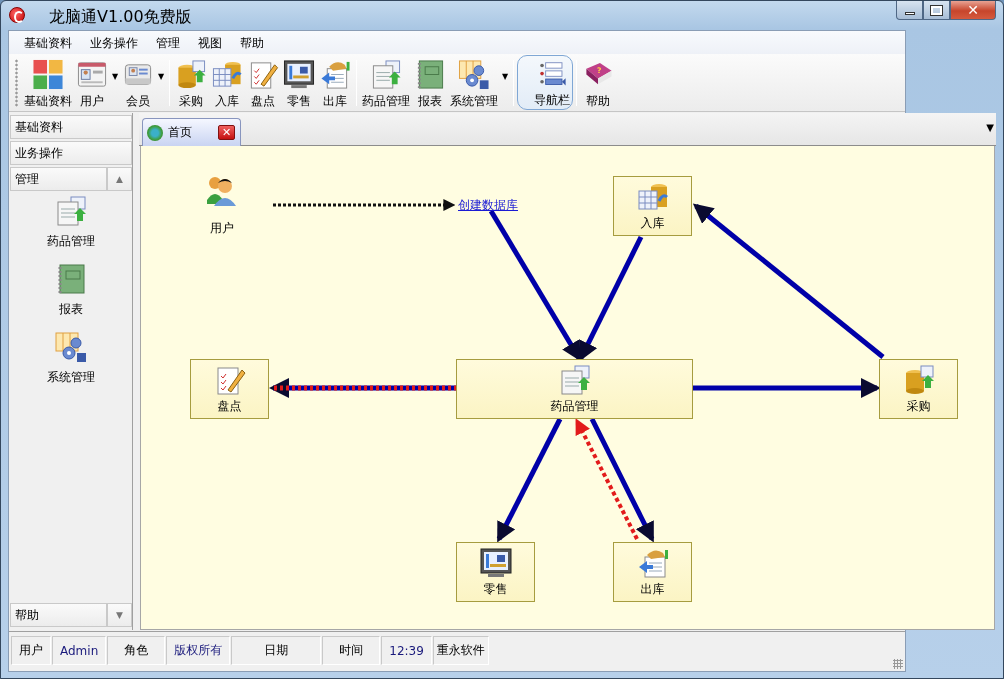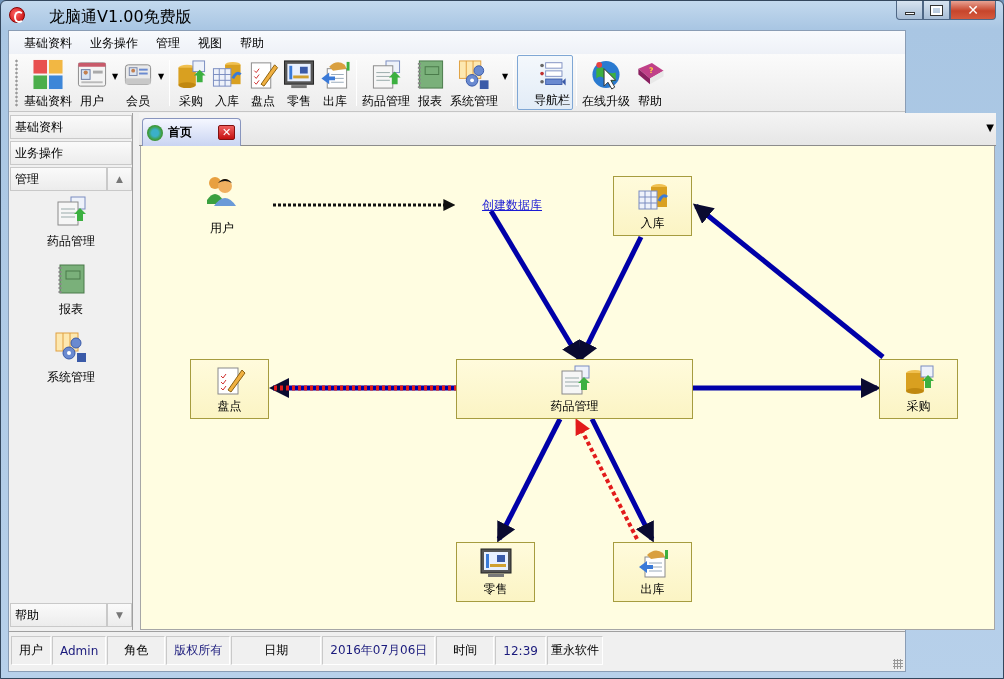--- a/index.html
+++ b/index.html
@@ -17,45 +17,45 @@
   .min-glyph { width: 10px; height: 3px; background: #fff; border: 1px solid #333; margin-top: 6px; }
   .max-glyph { width: 11px; height: 9px; border: 2px solid #fff; outline: 1px solid #333; }
 
   .client { position: absolute; left: 7px; top: 29px; width: 898px; height: 642px; background: #f0f0f0; border: 1px solid #8a9db5; }
   .menubar { position: absolute; left: 0; top: 0; width: 100%; height: 23px; background: linear-gradient(#f8fafd, #eef1f7); display: flex; align-items: center; padding-left: 6px; }
   .menu-item { padding: 0 9px; height: 20px; line-height: 20px; font-size: 12px; cursor: default; }
   .toolbar { position: absolute; left: 0; top: 23px; width: 100%; height: 58px; background: linear-gradient(#fbfbfb, #ececec); border-bottom: 1px solid #c5c5c5; display: flex; align-items: flex-start; padding-left: 4px; }
   .grip { width: 3px; height: 48px; margin: 5px 4px 0 2px; background-image: radial-gradient(#999 1px, transparent 1.2px); background-size: 3px 4px; }
   .tb-btn { display: flex; flex-direction: column; align-items: center; padding: 4px 2px 0; height: 55px; margin-top: 1px; }
   .tb-btn .lbl { font-size: 12px; margin-top: 3px; white-space: nowrap; }
-  .tb-btn.active { border: 1px solid #7fa7d5; background: linear-gradient(#f4f8fc, #e2ecf7); border-radius: 2px; padding-left: 16px; }
+  .tb-btn.active { border: 1px solid #7fa7d5; background: linear-gradient(#f4f8fc, #e2ecf7); border-radius: 10px; padding-left: 16px; }
   .tb-icon { width: 32px; height: 32px; position: relative; }
   .tb-drop { width: 10px; display: flex; align-items: center; justify-content: center; height: 44px; font-size: 8px; }
   .sep { width: 1px; height: 46px; background: #c8c8c8; border-right: 1px solid #fff; margin: 6px 3px 0; }
 
   .sidebar { position: absolute; left: 0; top: 82px; width: 124px; height: 517px; background: #f0f0f0; border-right: 1px solid #a0a0a0; }
   .sb-header { position: absolute; left: 1px; width: 122px; height: 24px; border: 1px solid #c9c9c9; background: linear-gradient(#fafafa, #ececec); font-size: 12px; line-height: 22px; padding-left: 4px; }
   .sb-arrow { position: absolute; right: 0; top: -1px; width: 25px; height: 24px; border: 1px solid #c9c9c9; background: linear-gradient(#fafafa, #ececec); display: flex; align-items: center; justify-content: center; color: #777; font-size: 9px; }
   .sb-item { position: absolute; left: 0; width: 124px; display: flex; flex-direction: column; align-items: center; }
   .sb-item .lbl { margin-top: 6px; font-size: 12px; }
 
   .content { position: absolute; left: 130px; top: 82px; width: 857px; height: 517px; }
   .tabstrip { position: absolute; left: 0; top: 0; width: 100%; height: 33px; background: linear-gradient(#f4f4f4, #e6e6e6); border-bottom: 1px solid #8c8c8c; }
   .tab { position: absolute; left: 3px; top: 5px; width: 99px; height: 28px; background: linear-gradient(#f5f7ff, #c9d4f2); border: 1px solid #8895be; border-bottom: none; border-radius: 4px 4px 0 0; display: flex; align-items: center; padding-left: 4px; }
   .tab-icon { width: 16px; height: 16px; border-radius: 50%; background: radial-gradient(circle at 50% 50%, #3bb0c9 30%, #3f9e3f 60%, #2b6e2b); }
-  .tab .lbl { margin-left: 5px; font-weight: bold; font-size: 12px; }
+  .tab .lbl { margin-left: 5px; font-weight: normal; font-size: 12px; }
   .tab-close { position: absolute; right: 5px; top: 6px; width: 17px; height: 15px; background: linear-gradient(#f06060, #c41010); border: 1px solid #801010; border-radius: 2px; color: #fff; font-size: 11px; font-weight: bold; display: flex; align-items: center; justify-content: center; }
   .tab-menu { position: absolute; right: 2px; top: 9px; font-size: 10px; }
   .canvas { position: absolute; left: 1px; top: 33px; width: 855px; height: 484px; background: #fffde1; border: 1px solid #a6a6a6; border-top: none; overflow: hidden; }
   .canvas svg.lines { position: absolute; left: 0; top: 0; }
   .node { position: absolute; background: linear-gradient(#fffbdc, #fbf4c4); border: 1px solid #a69c3f; display: flex; flex-direction: column; align-items: center; }
   .node .lbl { font-size: 12px; position: absolute; bottom: 3px; }
   .node .nicon { margin-top: 4px; }
   .user-node { position: absolute; display: flex; flex-direction: column; align-items: center; }
-  .db-link { position: absolute; color: #1b1bd4; text-decoration: underline; font-size: 12px; margin-left: 24px; }
+  .db-link { position: absolute; color: #1b1bd4; text-decoration: underline; font-size: 12px; }
 
   .statusbar { position: absolute; left: 0; top: 600px; width: 100%; height: 40px; background: #f0f0f0; border-top: 1px solid #a0a0a0; display: flex; align-items: stretch; padding: 4px 2px 6px; }
   .sb-cell { border: 1px solid #c9c9c9; border-right-color: #fff; border-bottom-color: #fff; padding: 0 7px; display: flex; align-items: center; font-size: 12px; margin-right: 1px; }
   .sb-cell.val { color: #1a1a7c; font-weight: normal; }
   .grip-corner { position: absolute; right: 2px; bottom: 2px; width: 10px; height: 10px; background-image: radial-gradient(#999 1px, transparent 1.2px); background-size: 3px 3px; }
 </style>
 </head>
 <body>
 
 <div class="window">
@@ -219,29 +219,20 @@
             <circle cx="5" cy="15" r="2" fill="#c03030"></circle>
             <rect x="9" y="12" width="18" height="6" fill="#fff" stroke="#7a8cc0"></rect>
             <circle cx="5" cy="24" r="2" fill="#666"></circle>
             <rect x="9" y="21" width="18" height="6" fill="#6a8ad0" stroke="#3a5aa8"></rect>
             <path d="M31 20 l-4 4 l4 4z" fill="#3a5aa8"></path>
           </svg>
         <span class="lbl">导航栏</span>
       </div>
       <div class="sep"></div>
 
-      <div class="tb-btn">
-        <svg class="tb-icon" viewBox="0 0 32 32">
-            <circle cx="16" cy="16" r="14" fill="#2a7ad0"></circle>
-            <path d="M6 10 q6 -4 10 2 q4 4 10 2 v8 q-8 4 -12 -2 q-4 -4 -8 0z" fill="#3cb040"></path>
-            <path d="M14 10 L14 28 L18 24 L22 31 L25 29 L21 22 L26 22 Z" fill="#fff" stroke="#333"></path>
-            <circle cx="9" cy="6" r="3" fill="#e84040"></circle>
-          </svg>
-        <span class="lbl">在线升级</span>
-      </div>
       <div class="tb-btn">
         <svg class="tb-icon" viewBox="0 0 32 32">
             <path d="M4 10 L18 4 L30 12 L16 20 Z" fill="#c04088"></path>
             <path d="M4 10 L16 20 L16 26 L4 16 Z" fill="#8a2060"></path>
             <path d="M16 20 L30 12 L30 18 L16 26 Z" fill="#e8e8e8"></path>
             <text x="15" y="14" font-size="8" fill="#ffd040" font-weight="bold">?</text>
           </svg>
         <span class="lbl">帮助</span>
       </div>
     </div>
@@ -419,20 +410,19 @@
         </div>
       </div>
     </div>
 
     <div class="statusbar">
       <div class="sb-cell">用户</div>
       <div class="sb-cell val">Admin</div>
       <div class="sb-cell" style="padding:0 16px">角色</div>
       <div class="sb-cell val">版权所有</div>
       <div class="sb-cell" style="padding:0 32px">日期</div>
-      <div class="sb-cell val">2016年07月06日</div>
       <div class="sb-cell" style="padding:0 16px">时间</div>
       <div class="sb-cell val">12:39</div>
       <div class="sb-cell" style="padding:0 3px">重永软件</div>
       <div class="grip-corner"></div>
     </div>
   </div>
 </div>
 
 </body></html>

